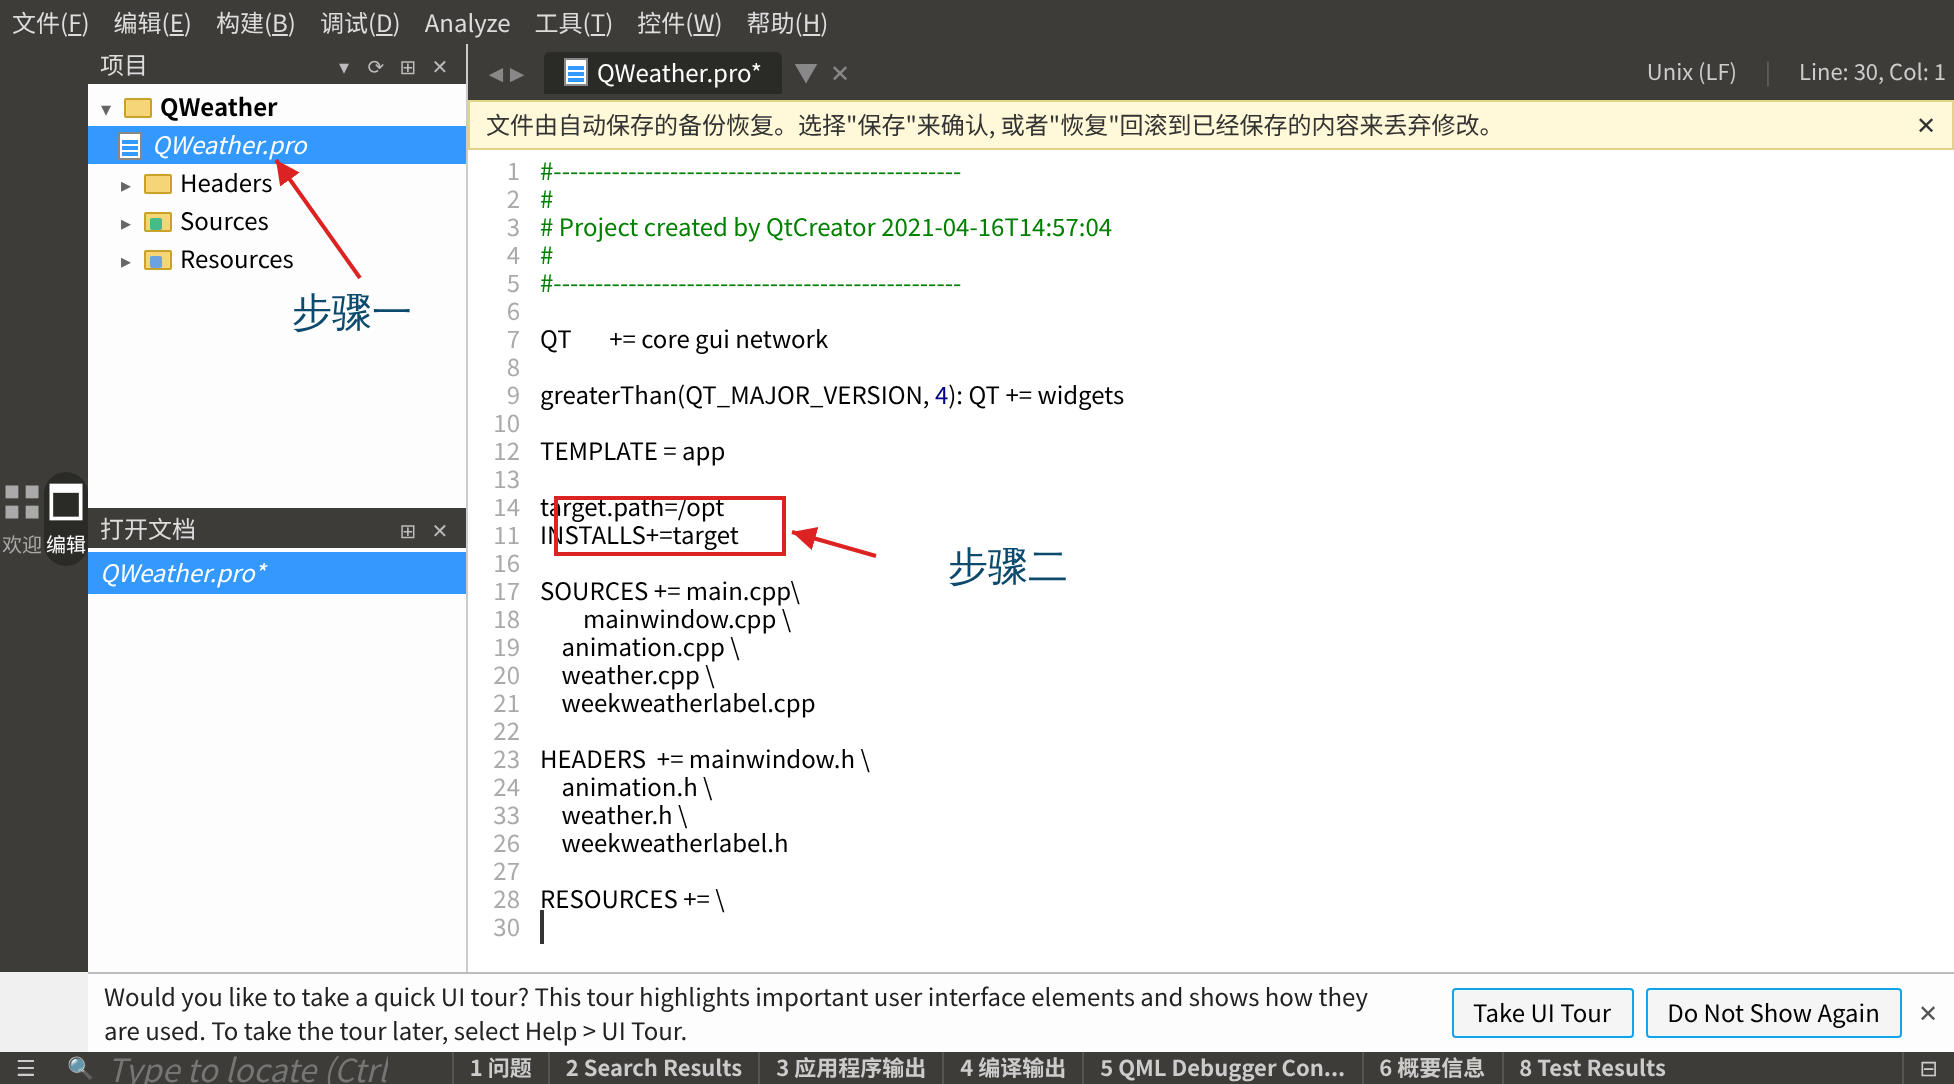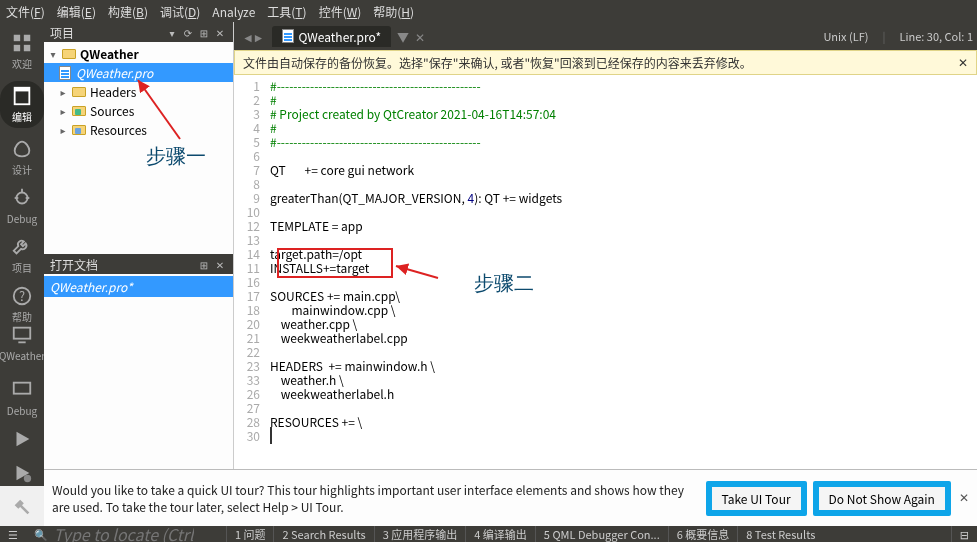--- a/index.html
+++ b/index.html
@@ -1,20 +1,20 @@
 <!DOCTYPE html>
 <html><head>
 <meta charset="utf-8">
 <style>
 * { margin:0; padding:0; box-sizing:border-box; font-family:"Microsoft YaHei","Noto Sans CJK SC",Arial,sans-serif; }
 body { width:977px; height:542px; background:#f0f0f0; font-size:12px; overflow:hidden; position:relative; }
 .menubar { height:22px; background:#3d3c38; color:#ddd; display:flex; align-items:center; padding:0 6px; gap:12px; font-size:12px; }
 .menubar span u { text-decoration:underline; }
 .main { display:flex; height:calc(100% - 22px - 16px - 40px); }
-.iconbar { width:44px; background:#3d3c38; display:flex; flex-direction:column; align-items:center; color:#aaa; font-size:10px; }
+.iconbar { width:44px; background:#3d3c38; display:flex; flex-direction:row; align-items:center; color:#aaa; font-size:10px; }
 .iconbar .ic { margin-top:10px; text-align:center; cursor:pointer; }
 .iconbar .ic svg { width:22px; height:22px; display:block; margin:0 auto 2px; }
 .iconbar .ic.sel { background:#2a2a26; width:100%; padding:4px 0; color:#fff;border-radius:18px; }
 .iconbar .lab { font-size:10px; }
 .iconbar .bot { margin-top:auto; margin-bottom:6px; }
 .side { width:190px; background:#fdfdfd; border-right:1px solid #ccc; display:flex; flex-direction:column; }
 .panehdr { background:#3d3c38; color:#ddd; height:20px; display:flex; align-items:center; padding:0 6px; font-size:12px; justify-content:space-between; }
 .panehdr .btns { display:flex; gap:2px; }
 .panehdr .btn { width:14px; height:14px; color:#bbb; display:flex; align-items:center; justify-content:center; font-size:10px; }
 .tree { flex:1; overflow:auto; font-size:12px; padding:2px 0; color:#000; }
@@ -42,23 +42,23 @@
 .gutter { width:36px; text-align:right; color:#aaa; padding-right:10px; user-select:none; }
 .ct { }
 .c-cm{color:#008000;}
 .c-kw{color:#000000;}
 .c-fn{color:#000;}
 .c-num{color:#000080;}
 .c-cur{border-left:2px solid #333; }
 .hlbox { position:absolute; border:2px solid #d22; pointer-events:none; }
 .arrow { position:absolute; pointer-events:none; }
 .anno { position:absolute; color:#0c4a6e; font-size:20px; font-weight:normal; font-family:"KaiTi","STKaiti",serif; pointer-events:none; }
-.tourbar { position:absolute; left:44px; right:0; bottom:16px; height:57px; background:#fdfdfd; border-top:1px solid #bbb; display:flex; align-items:center; padding:0 8px; font-size:12px; color:#222; }
+.tourbar { position:absolute; left:44px; right:0; bottom:16px; height:40px; background:#fdfdfd; border-top:1px solid #bbb; display:flex; align-items:center; padding:0 8px; font-size:12px; color:#222; }
 .tourbar .btns { margin-left:auto; display:flex; gap:6px; }
-.tourbar button { font-size:12px; padding:3px 10px; background:#f5f5f5; border:6px solid #0ea5e9; border-radius:2px; cursor:pointer; }
+.tourbar button { font-size:12px; padding:3px 10px; background:#f5f5f5; border:1px solid #0ea5e9; border-radius:2px; cursor:pointer; }
 .tourbar .close{margin-left:8px;cursor:pointer;font-family:sans-serif;color:#555;}
 .status { position:absolute; left:0; right:0; bottom:0; height:16px; background:#3d3c38; color:#ccc; display:flex; align-items:center; font-size:11px; }
 .status .seg { padding:0 8px; border-left:1px solid #555; height:100%; display:flex; align-items:center; gap:4px; cursor:pointer; }
 .status .search { display:flex; align-items:center; gap:6px; padding:0 8px; width:200px; }
 .status input { background:transparent; border:none; color:#aaa; font-size:16px; width:140px; font-style:italic; }
 svg{fill:currentColor;}
 </style>
 </head>
 <body>
 
@@ -240,24 +240,26 @@
         <div class="line"><span class="gutter">8</span><span class="ct "></span></div>
         <div class="line"><span class="gutter">9</span><span class="ct "><span class="c-fn">greaterThan</span>(<span class="c-kw">QT_MAJOR_VERSION</span>, <span class="c-num">4</span>): <span class="c-kw">QT</span> += widgets</span></div>
         <div class="line"><span class="gutter">10</span><span class="ct "></span></div>
         <div class="line"><span class="gutter">12</span><span class="ct "><span class="c-kw">TEMPLATE</span> = app</span></div>
         <div class="line"><span class="gutter">13</span><span class="ct "></span></div>
         <div class="line"><span class="gutter">14</span><span class="ct ">target.path=/opt</span></div>
         <div class="line"><span class="gutter">11</span><span class="ct "><span class="c-kw">INSTALLS</span>+=target</span></div>
         <div class="line"><span class="gutter">16</span><span class="ct "></span></div>
         <div class="line"><span class="gutter">17</span><span class="ct "><span class="c-kw">SOURCES</span> += main.cpp\</span></div>
         <div class="line"><span class="gutter">18</span><span class="ct ">        mainwindow.cpp \</span></div>
+        <div class="line"><span class="gutter">19</span><span class="ct ">    animation.cpp \</span></div>
         <div class="line"><span class="gutter">20</span><span class="ct ">    weather.cpp \</span></div>
         <div class="line"><span class="gutter">21</span><span class="ct ">    weekweatherlabel.cpp</span></div>
         <div class="line"><span class="gutter">22</span><span class="ct "></span></div>
         <div class="line"><span class="gutter">23</span><span class="ct "><span class="c-kw">HEADERS</span>  += mainwindow.h \</span></div>
+        <div class="line"><span class="gutter">24</span><span class="ct ">    animation.h \</span></div>
         <div class="line"><span class="gutter">33</span><span class="ct ">    weather.h \</span></div>
         <div class="line"><span class="gutter">26</span><span class="ct ">    weekweatherlabel.h</span></div>
         <div class="line"><span class="gutter">27</span><span class="ct "></span></div>
         <div class="line"><span class="gutter">28</span><span class="ct "><span class="c-kw">RESOURCES</span> += \</span></div>
         <div class="line"><span class="gutter">30</span><span class="ct "><span class="c-cur">&nbsp;</span></span></div>
       </div>
   </div>
 </div>
 
 <div class="tourbar">
@@ -268,21 +270,21 @@
   </span>
   <span class="close">✕</span>
 </div>
 
 <div class="status">
   <div class="seg" style="border:none;">☰</div>
   <div class="search">
     <span>🔍</span>
     <input placeholder="Type to locate (Ctrl..." style="">
   </div>
-  <div id="statustabs" style="display:flex;height:100%;">
+  <div id="statustabs" style="display:flex;height:100%;font-weight:bold;">
       <div class="seg">1 问题</div>
       <div class="seg">2 Search Results</div>
       <div class="seg">3 应用程序输出</div>
       <div class="seg">4 编译输出</div>
       <div class="seg">5 QML Debugger Con...</div>
       <div class="seg">6 概要信息</div>
       <div class="seg">8 Test Results</div>
     </div>
   <div class="seg" style="margin-left:auto;">⊟</div>
 </div>

